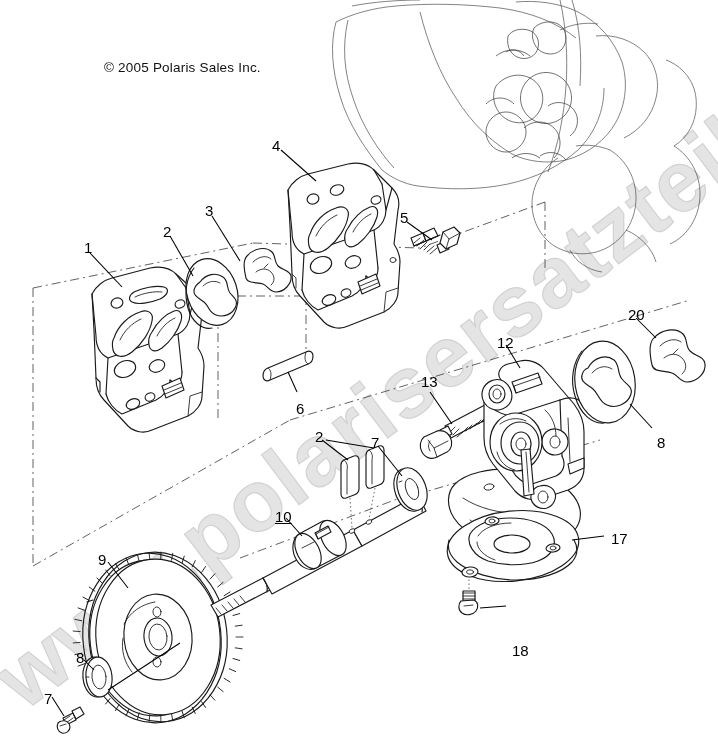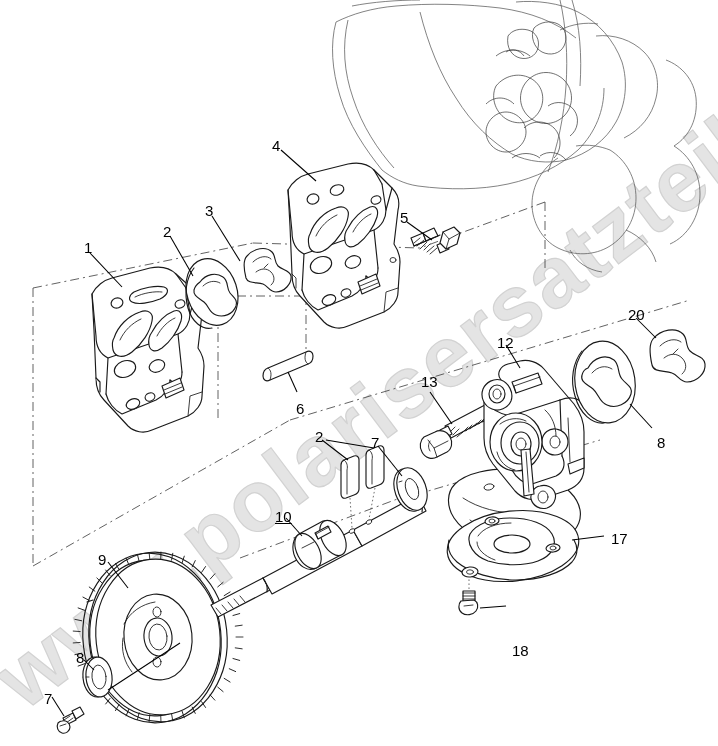--- a/index.html
+++ b/index.html
@@ -522,20 +522,21 @@
       <path class="leader" d="M652 428 L630 404"></path>
       <path class="leader" d="M604 536 L572 540"></path>
       <path class="leader" d="M506 606 L480 608"></path>
 
       <path class="leader" d="M108 690 L180 643"></path>
     </g>
 
   </svg>
   </div>
 
+  <div id="copyright">© 2005 Polaris Sales Inc.</div>
 
   <div class="layer" id="label-layer">
     <span class="callout" style="left: 84px; top: 240px;">1</span>
     <span class="callout" style="left: 163px; top: 224px;">2</span>
     <span class="callout" style="left: 205px; top: 203px;">3</span>
     <span class="callout" style="left: 272px; top: 138px;">4</span>
     <span class="callout" style="left: 400px; top: 210px;">5</span>
     <span class="callout" style="left: 296px; top: 401px;">6</span>
     <span class="callout" style="left: 44px; top: 691px;">7</span>
     <span class="callout" style="left: 76px; top: 650px;">8</span>

